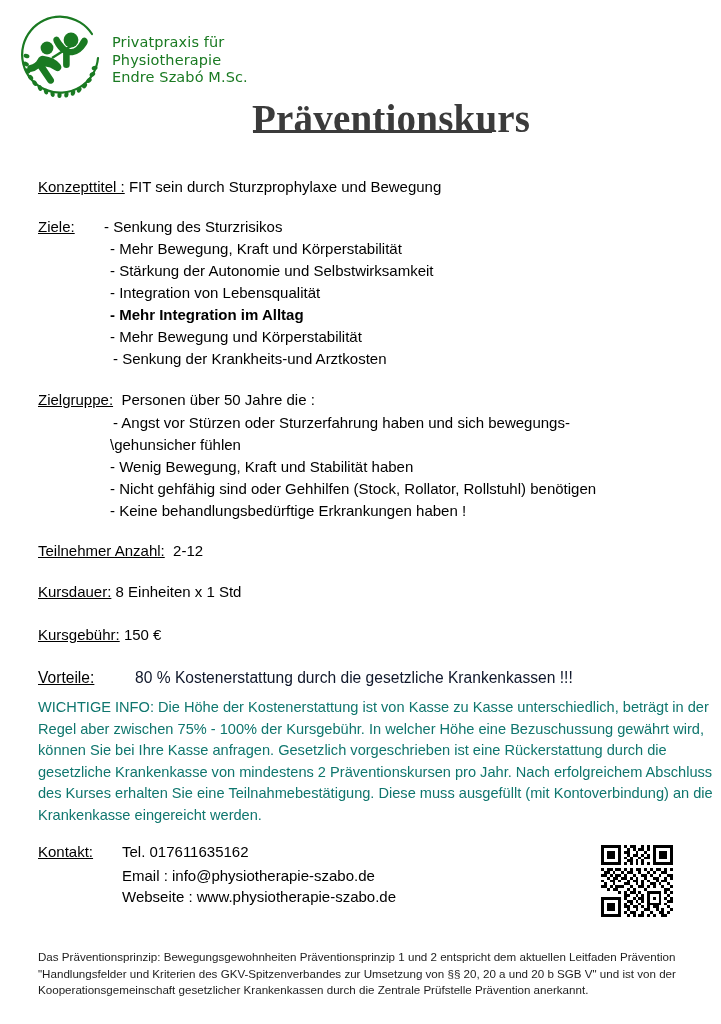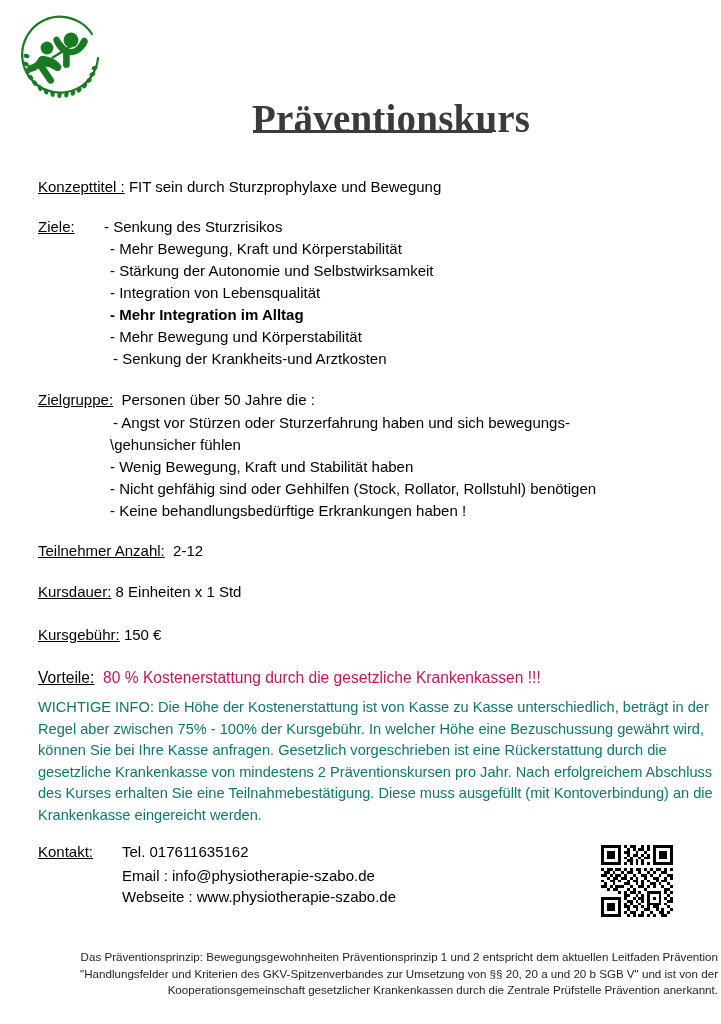--- a/index.html
+++ b/index.html
@@ -80,37 +80,38 @@
     font-size: 15px;
     line-height: 19px;
     color: #000000;
     white-space: nowrap;
   }
   .u {
     text-decoration: underline;
     text-underline-offset: 1px;
   }
   .red {
-    color: #be185d;
+    color: #0f172a;
+    margin-left: 32px;
   }
 
   
   .para {
     position: absolute;
     font-size: 14.6px;
     line-height: 21.5px;
     color: #0f766e;
     text-align: left;
   }
   .footer-note {
     position: absolute;
     font-size: 11.6px;
     line-height: 16.5px;
     color: #1d1d1d;
-    text-align: right;
+    text-align: left;
   }
 
   
   .qr-wrap {
     position: absolute;
     left: 601px;
     top: 845px;
     width: 72px;
     height: 72px;
     background: #ffffff;
@@ -159,20 +160,25 @@
           <circle cx="33" cy="36" r="6.4"></circle>
 
           <path d="M30 44 q10 1 16 8 q2.5 3 0.6 5.6 q-2.1 2.8 -5.6 0.6
                    q-5 -3.4 -9.6 -3.6 l8 12 q1.8 2.8 -0.9 4.6 q-2.8 1.7 -4.7 -1
                    l-9.4 -13.6 q-2.6 2.4 -6.8 3.2 q-3.4 0.6 -4.2 -2.6
                    q-0.7 -3.2 2.6 -4.1 q5.4 -1.4 7.6 -5.6 q2.4 -4.4 6.4 -3.5 z"></path>
 
           <path d="M38 46 L57 34" stroke="#1a7a22" stroke-width="2.4" fill="none"></path>
         </g>
       </svg>
+    </div>
+    <div class="logo-text">
+      <div>Privatpraxis für</div>
+      <div>Physiotherapie</div>
+      <div>Endre Szabó M.Sc.</div>
     </div>
   </div>
 
   <div class="doc-title">Präventionskurs</div>
   <div class="doc-title-rule"></div>
 
   <div class="body-area">
 
     <div class="line" style="left:38px; top:177px;">
       <span class="u">Konzepttitel :</span><span>&nbsp;</span><span>FIT sein durch Sturzprophylaxe und Bewegung</span>

